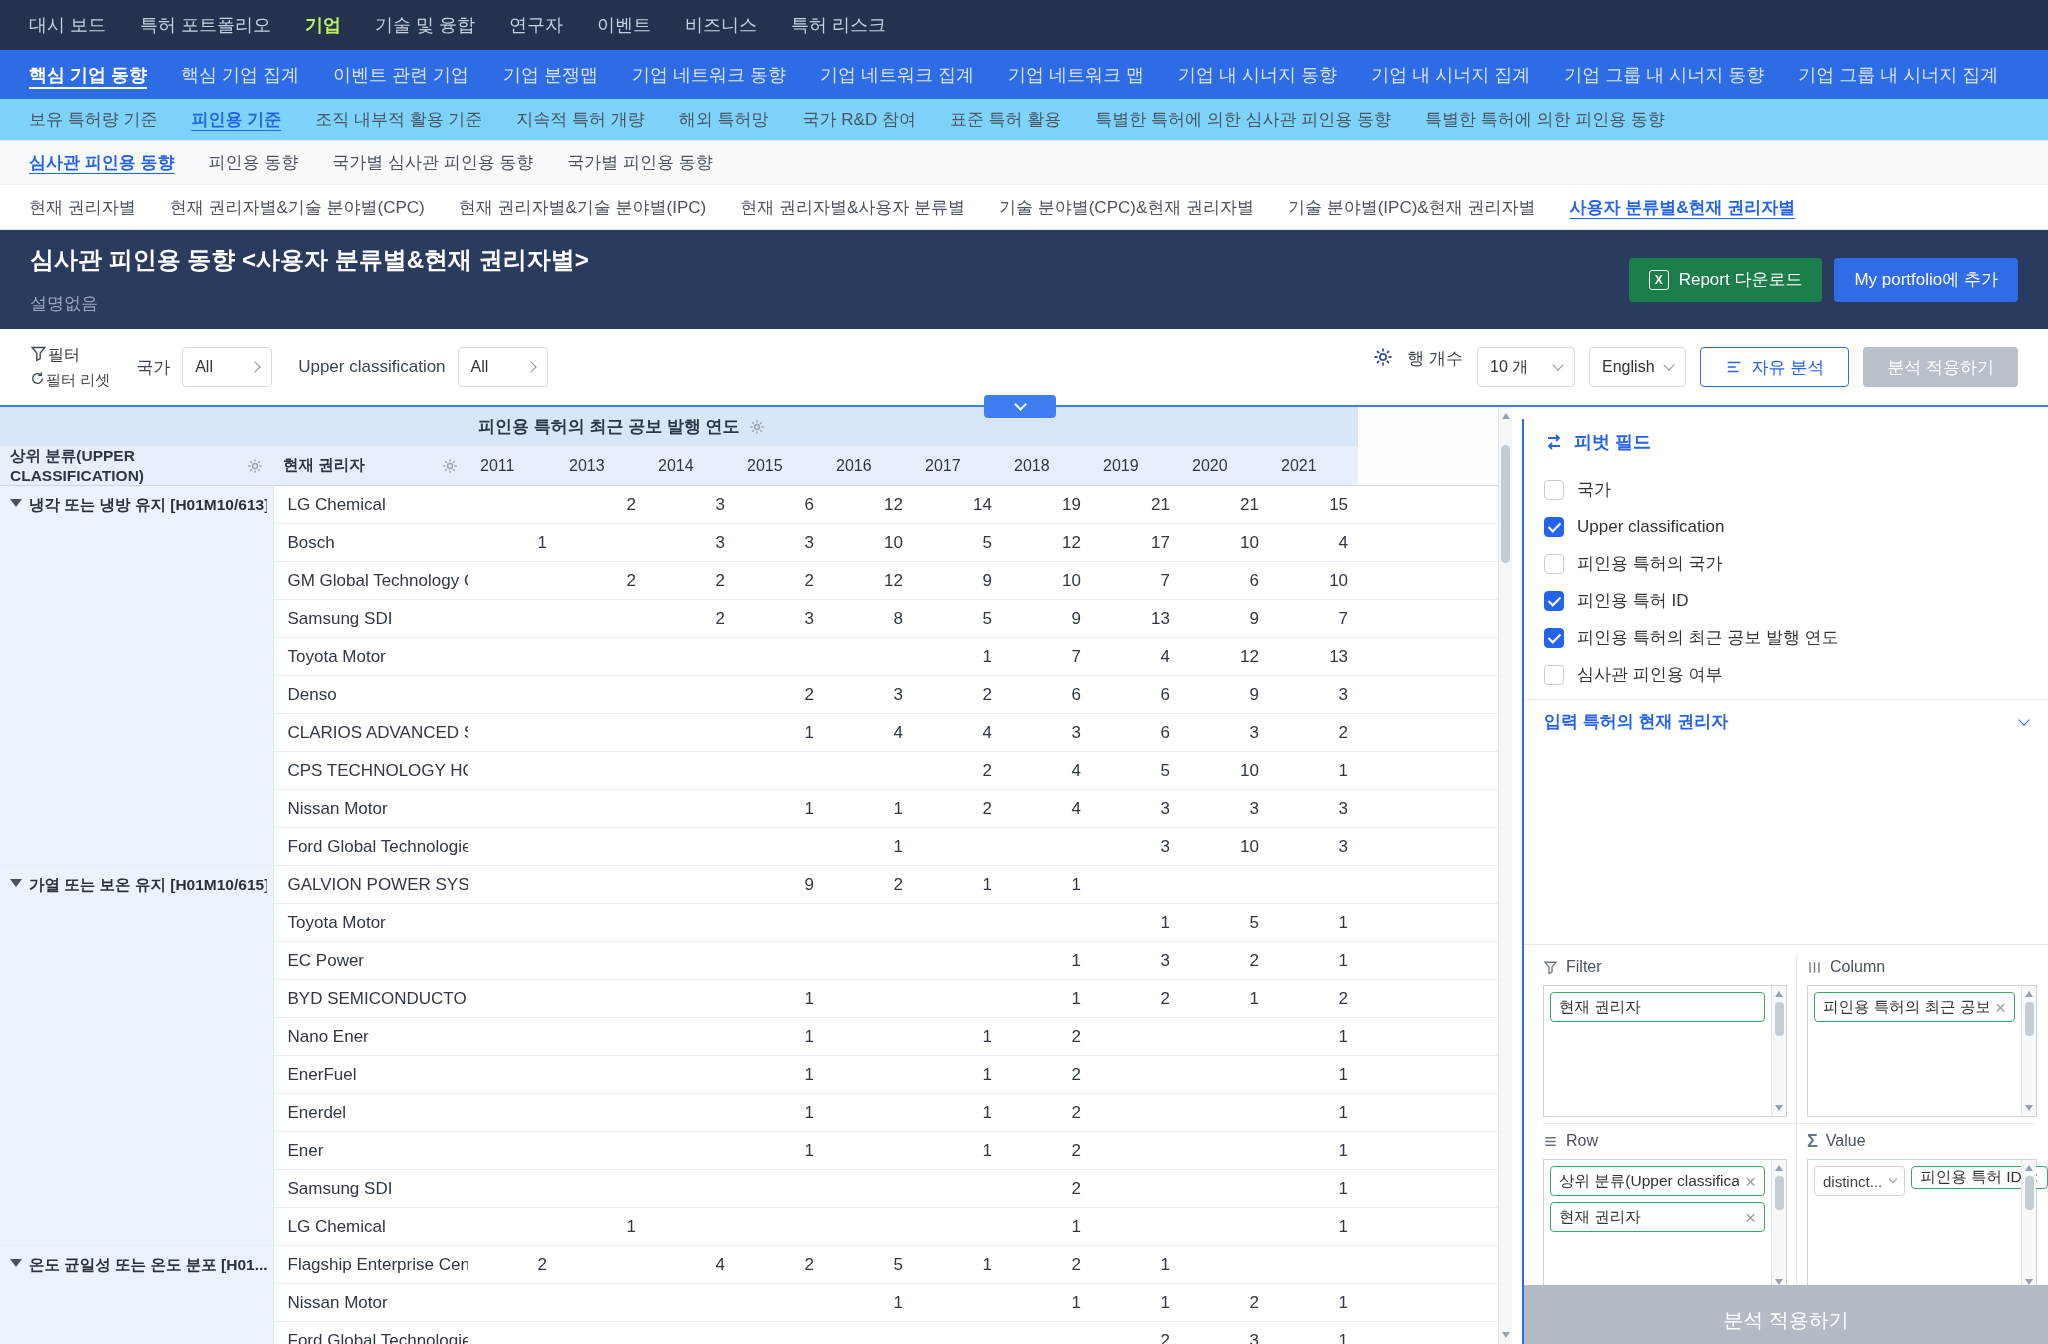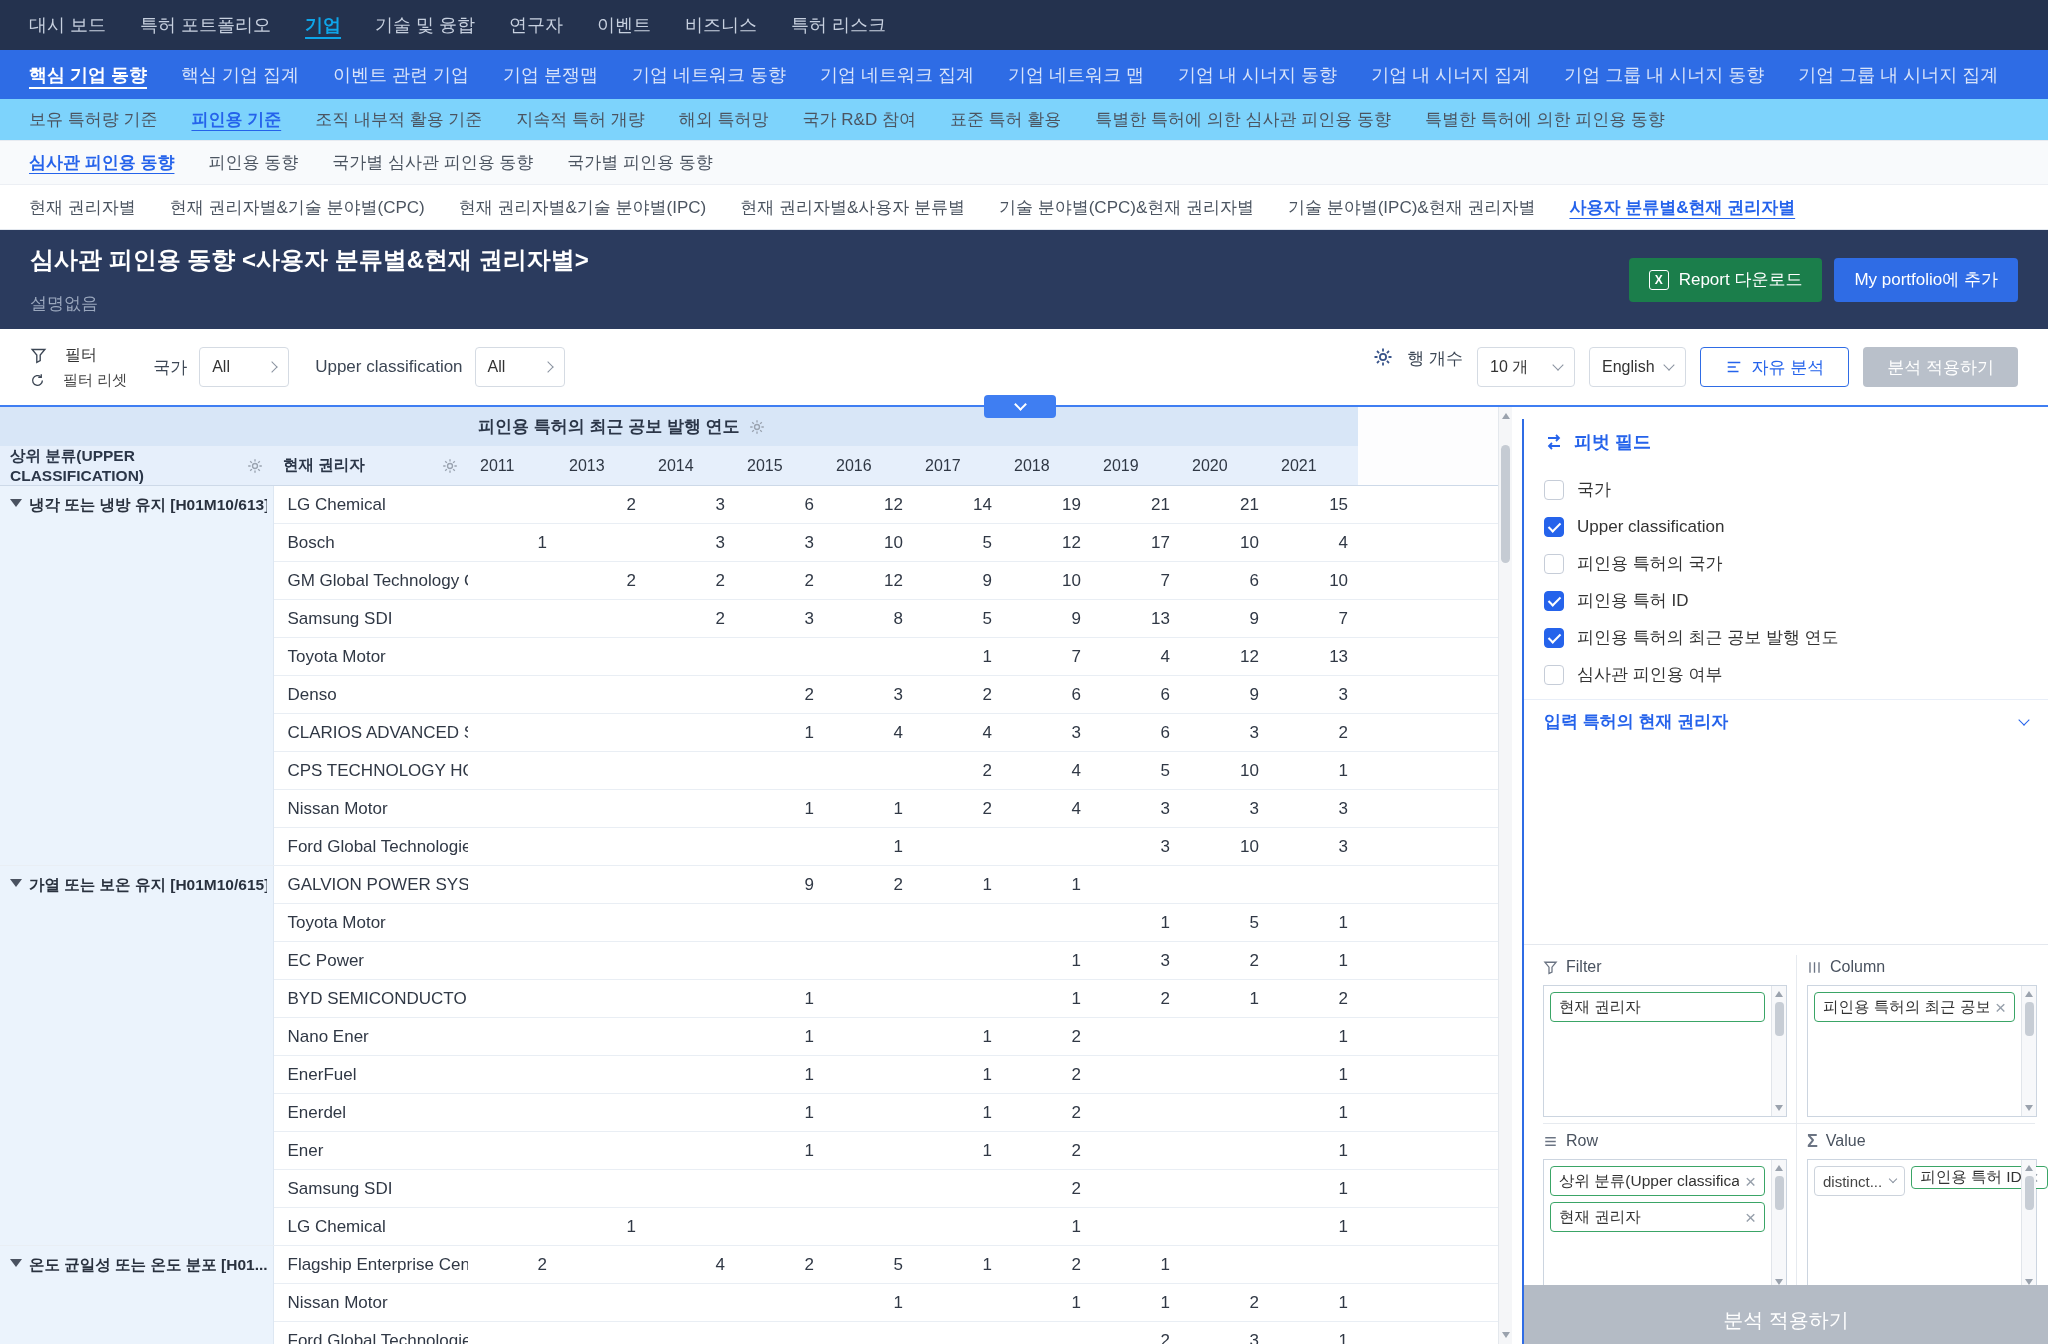--- a/index.html
+++ b/index.html
@@ -4,21 +4,21 @@
 <style>
 *{margin:0;padding:0;box-sizing:border-box}
 html,body{width:2048px;height:1344px;overflow:hidden}
 body{font-family:"Liberation Sans","DejaVu Sans",sans-serif;background:#fff;color:#2c3340}
 .page{position:absolute;inset:0;width:2048px;height:1344px;overflow:hidden;background:#fff}
 
 
 .navbar{display:flex;align-items:center;padding:0 12px;white-space:nowrap}
 .nav1{height:50px;background:#24324e}
 .nav1 .nav-item{padding:0 17px;font-size:18px;color:#c7d0df;cursor:pointer}
-.nav1 .nav-item.active{color:#0ea5e9;font-weight:bold;text-decoration:underline;text-underline-offset:6px;text-decoration-thickness:2px}
+.nav1 .nav-item.active{color:#bef264;font-weight:bold;text-underline-offset:6px;text-decoration-thickness:2px}
 .nav2{height:49px;background:#2e6ce5}
 .nav2 .nav-item{padding:0 17px;font-size:18px;color:#d9e4fa}
 .nav2 .nav-item.active{color:#fff;font-weight:bold;text-decoration:underline;text-underline-offset:6px;text-decoration-thickness:2px}
 .nav3{height:42px;background:#7dd3fc;border-bottom:1px solid #e7ebf1}
 .nav3 .nav-item,.nav4 .nav-item,.nav5 .nav-item{padding:0 17px;font-size:17px;color:#4b5460}
 .nav3 .nav-item.active,.nav4 .nav-item.active,.nav5 .nav-item.active{color:#2563eb;font-weight:bold;text-decoration:underline;text-underline-offset:5px}
 .nav4{height:44px;background:#f8fafc;border-bottom:1px solid #eceff4}
 .nav5{height:45px;background:#fff;border-bottom:1px solid #e3e8ef}
 
 
@@ -27,21 +27,21 @@
 .psub{font-size:17px;color:#9aa7bd}
 .tright{display:flex;gap:12px}
 .btn{border:none;border-radius:4px;height:44px;display:flex;align-items:center;gap:10px;padding:0 20px;font-size:17px;cursor:pointer;font-family:inherit}
 .btn-report{background:#1b7e4b;color:#fff}
 .btn-portfolio{background:#2f6ce5;color:#fff}
 .xls-icon{width:20px;height:20px;border:1.6px solid #fff;border-radius:3px;font-size:12px;font-weight:bold;display:flex;align-items:center;justify-content:center;color:#fff}
 
 
 .toolbar{height:76px;background:#fff;display:flex;align-items:center;padding:0 30px;gap:26px}
 .filter-ctrl{display:flex;flex-direction:column;gap:5px}
-.frow{display:flex;align-items:center;gap:18px;font-size:16px;color:#333;cursor:pointer}
+.frow{display:flex;gap:1px;font-size:16px;color:#333;cursor:pointer}
 .frow.small{font-size:15px;color:#444}
 .ctrl{display:flex;align-items:center;gap:12px}
 .lbl{font-size:17px;color:#3c4654}
 .sel{display:flex;align-items:center;justify-content:space-between;gap:10px;border:1px solid #d5dbe3;border-radius:4px;height:40px;padding:1px 12px;min-width:90px;font-size:16px;color:#333;background:#fff;cursor:pointer}
 .sel .chev{color:#8a93a0}
 .tb-right{display:flex;align-items:flex-start;gap:14px;margin-left:auto}
 .btn-outline{height:40px;border:1px solid #2f6ce5;color:#2563eb;border-radius:4px;display:flex;align-items:center;gap:9px;padding:0 24px;background:#fff;font-size:17px;cursor:pointer;font-family:inherit}
 .btn-gray{height:40px;border:none;background:#b9c0ca;color:#fff;border-radius:4px;padding:0 24px;font-size:17px;cursor:pointer;font-family:inherit}
 
 

